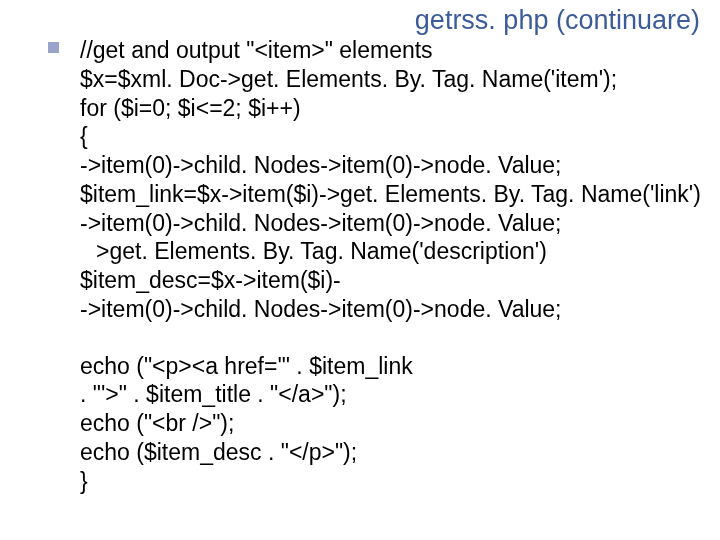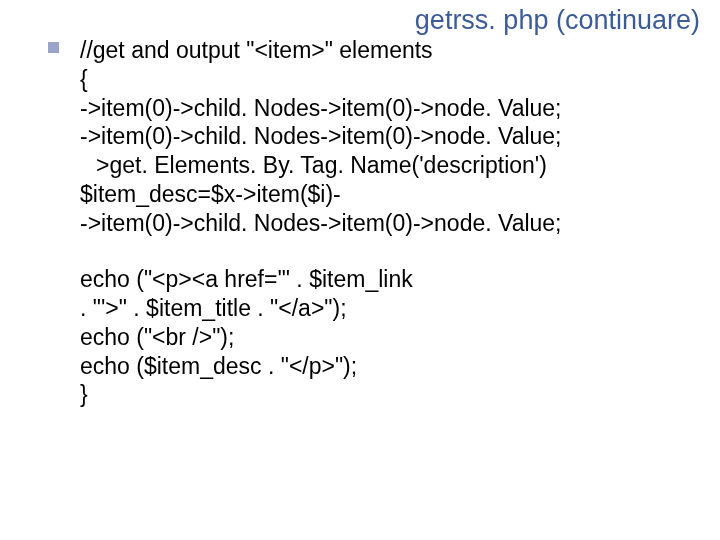--- a/index.html
+++ b/index.html
@@ -50,22 +50,25 @@
 </style>
 </head>
 <body>
 
 <div class="title">getrss. php (continuare)</div>
 
 <div class="square"></div>
 
 <div class="content">
   <span class="line">//get and output "&lt;item&gt;" elements</span>
+  <span class="line">$x=$xml. Doc-&gt;get. Elements. By. Tag. Name('item');</span>
+  <span class="line">for ($i=0; $i&lt;=2; $i++)</span>
   <span class="line"> {</span>
   <span class="line">-&gt;item(0)-&gt;child. Nodes-&gt;item(0)-&gt;node. Value;</span>
+  <span class="line">$item_link=$x-&gt;item($i)-&gt;get. Elements. By. Tag. Name('link')</span>
   <span class="line">-&gt;item(0)-&gt;child. Nodes-&gt;item(0)-&gt;node. Value;</span>
   <span class="line indent">&gt;get. Elements. By. Tag. Name('description')</span>
   <span class="line">$item_desc=$x-&gt;item($i)-</span>
   <span class="line">-&gt;item(0)-&gt;child. Nodes-&gt;item(0)-&gt;node. Value;</span>
   <div class="gap"></div>
   <span class="line">echo ("&lt;p&gt;&lt;a href='" . $item_link</span>
   <span class="line">. "'&gt;" . $item_title . "&lt;/a&gt;");</span>
   <span class="line">echo ("&lt;br /&gt;");</span>
   <span class="line">echo ($item_desc . "&lt;/p&gt;");</span>
   <span class="line">}</span>

